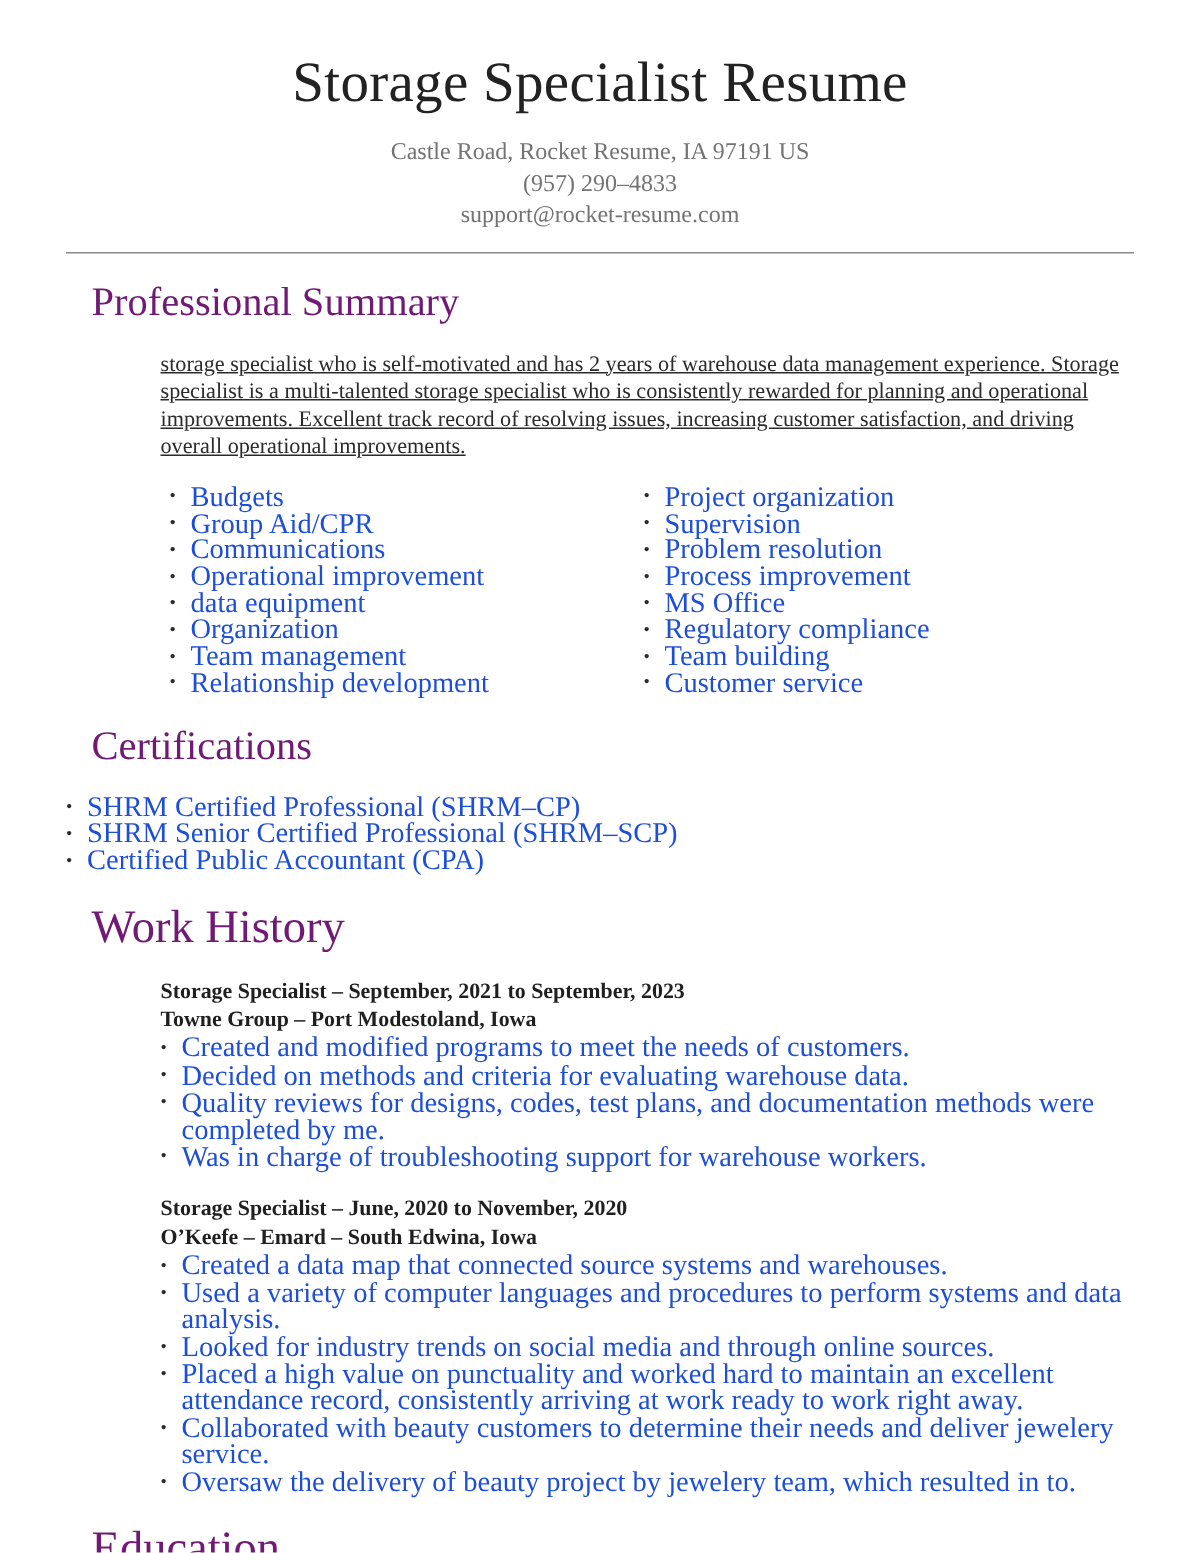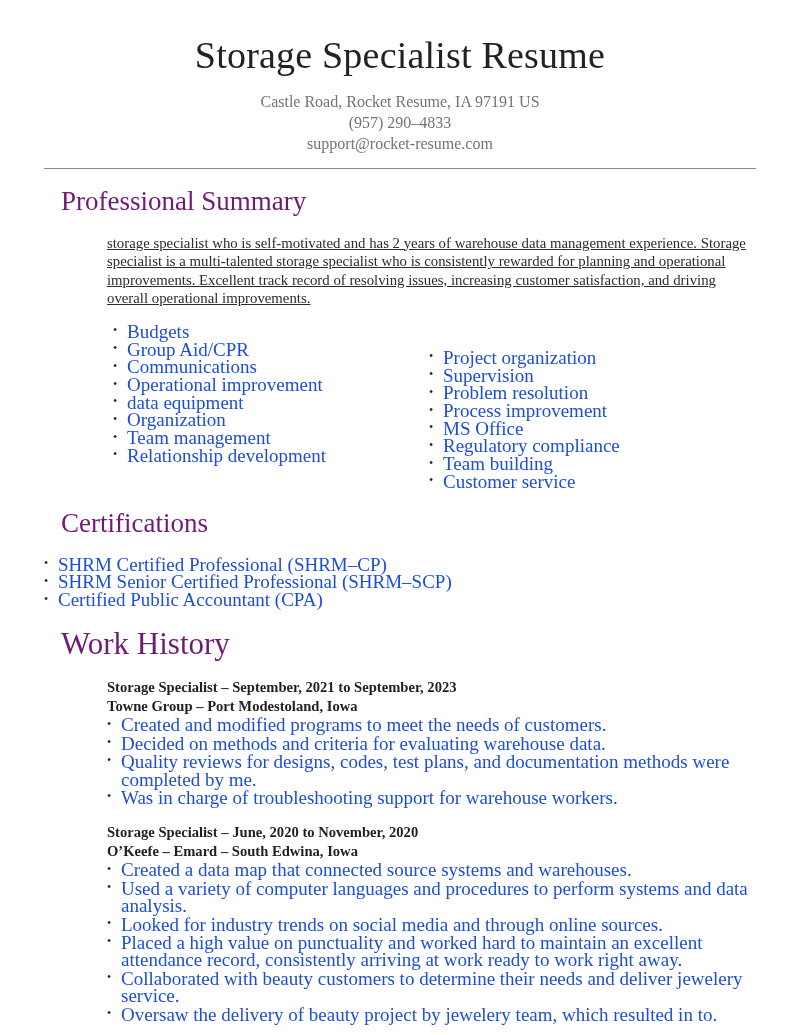--- a/index.html
+++ b/index.html
@@ -107,21 +107,20 @@
     display: flex;
     margin-top: 9px;
     padding-left: 69px;
   }
   .skills-col {
     width: 316px;
     flex: 0 0 316px;
   }
   .skills-col.right {
     margin-left: 0;
-    margin-top: 26px;
   }
 
   .certs-list {
     margin-top: 9px;
     padding-left: 69px;
   }
 
   
   .job {
     padding-left: 63px;

